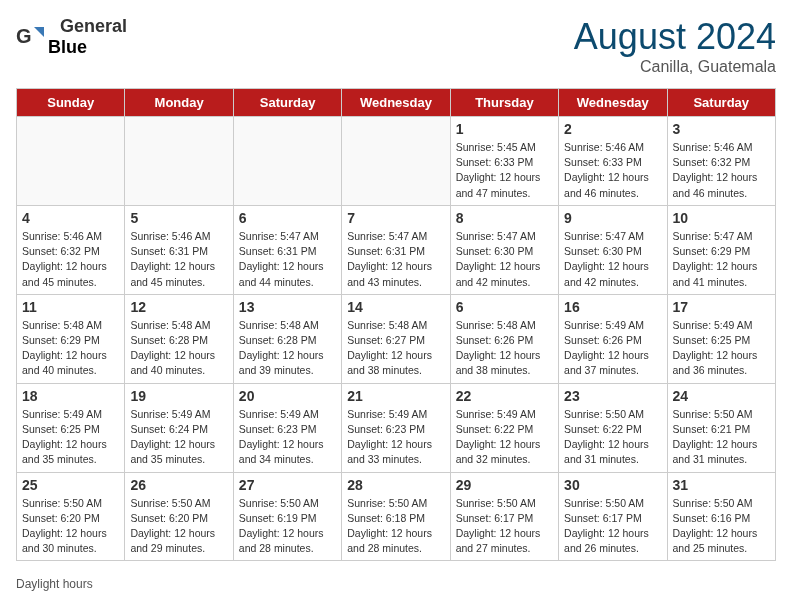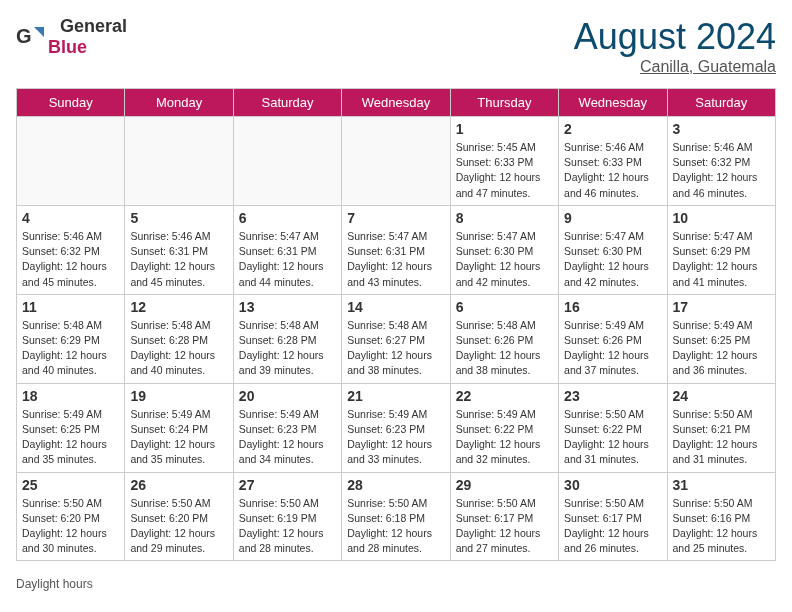--- a/index.html
+++ b/index.html
@@ -29,34 +29,33 @@
       text-align: right;
     }
     .main-title {
       font-size: 36px;
       font-weight: normal;
       color: #0c4a6e;
     }
     .subtitle {
       font-size: 16px;
       color: #555;
-      text-decoration: underline;
     }
     .calendar {
       width: 100%;
       border-collapse: collapse;
       font-size: 11px;
     }
     .calendar th {
-      background: #be185d;
+      background: #b91c1c;
       color: #fff;
       text-align: center;
       padding: 6px 8px;
       font-size: 13px;
-      font-weight: normal;
+      font-weight: bold;
       border: 1px solid #ccc;
     }
     .calendar td {
       border: 1px solid #ccc;
       vertical-align: top;
       padding: 4px 5px;
       width: calc(100% / 7);
       height: 88px;
       background: #fff;
     }
@@ -85,21 +84,21 @@
 <body>
 
 <div class="header">
   <div class="logo">
     <svg class="logo-icon" viewBox="0 0 28 28" xmlns="http://www.w3.org/2000/svg">
       <text x="0" y="20" font-size="20" font-weight="bold" fill="#333">G</text>
       <polygon points="18,4 28,4 28,14" fill="#3a78b5"></polygon>
     </svg>
     <div>
       <span style="font-size:18px;font-weight:bold;color:#333;margin-left:12px;">General</span><br>
-      <span style="font-size:18px;font-weight:bold;color:#be185d;text-align:center;">Blue</span>
+      <span style="font-size:18px;font-weight:bold;color:#000000;text-align:center;">Blue</span>
     </div>
   </div>
   <div class="title-area">
     <div class="main-title">August 2024</div>
     <div class="subtitle">Canilla, Guatemala</div>
   </div>
 </div>
 
 <table class="calendar">
   <thead>

